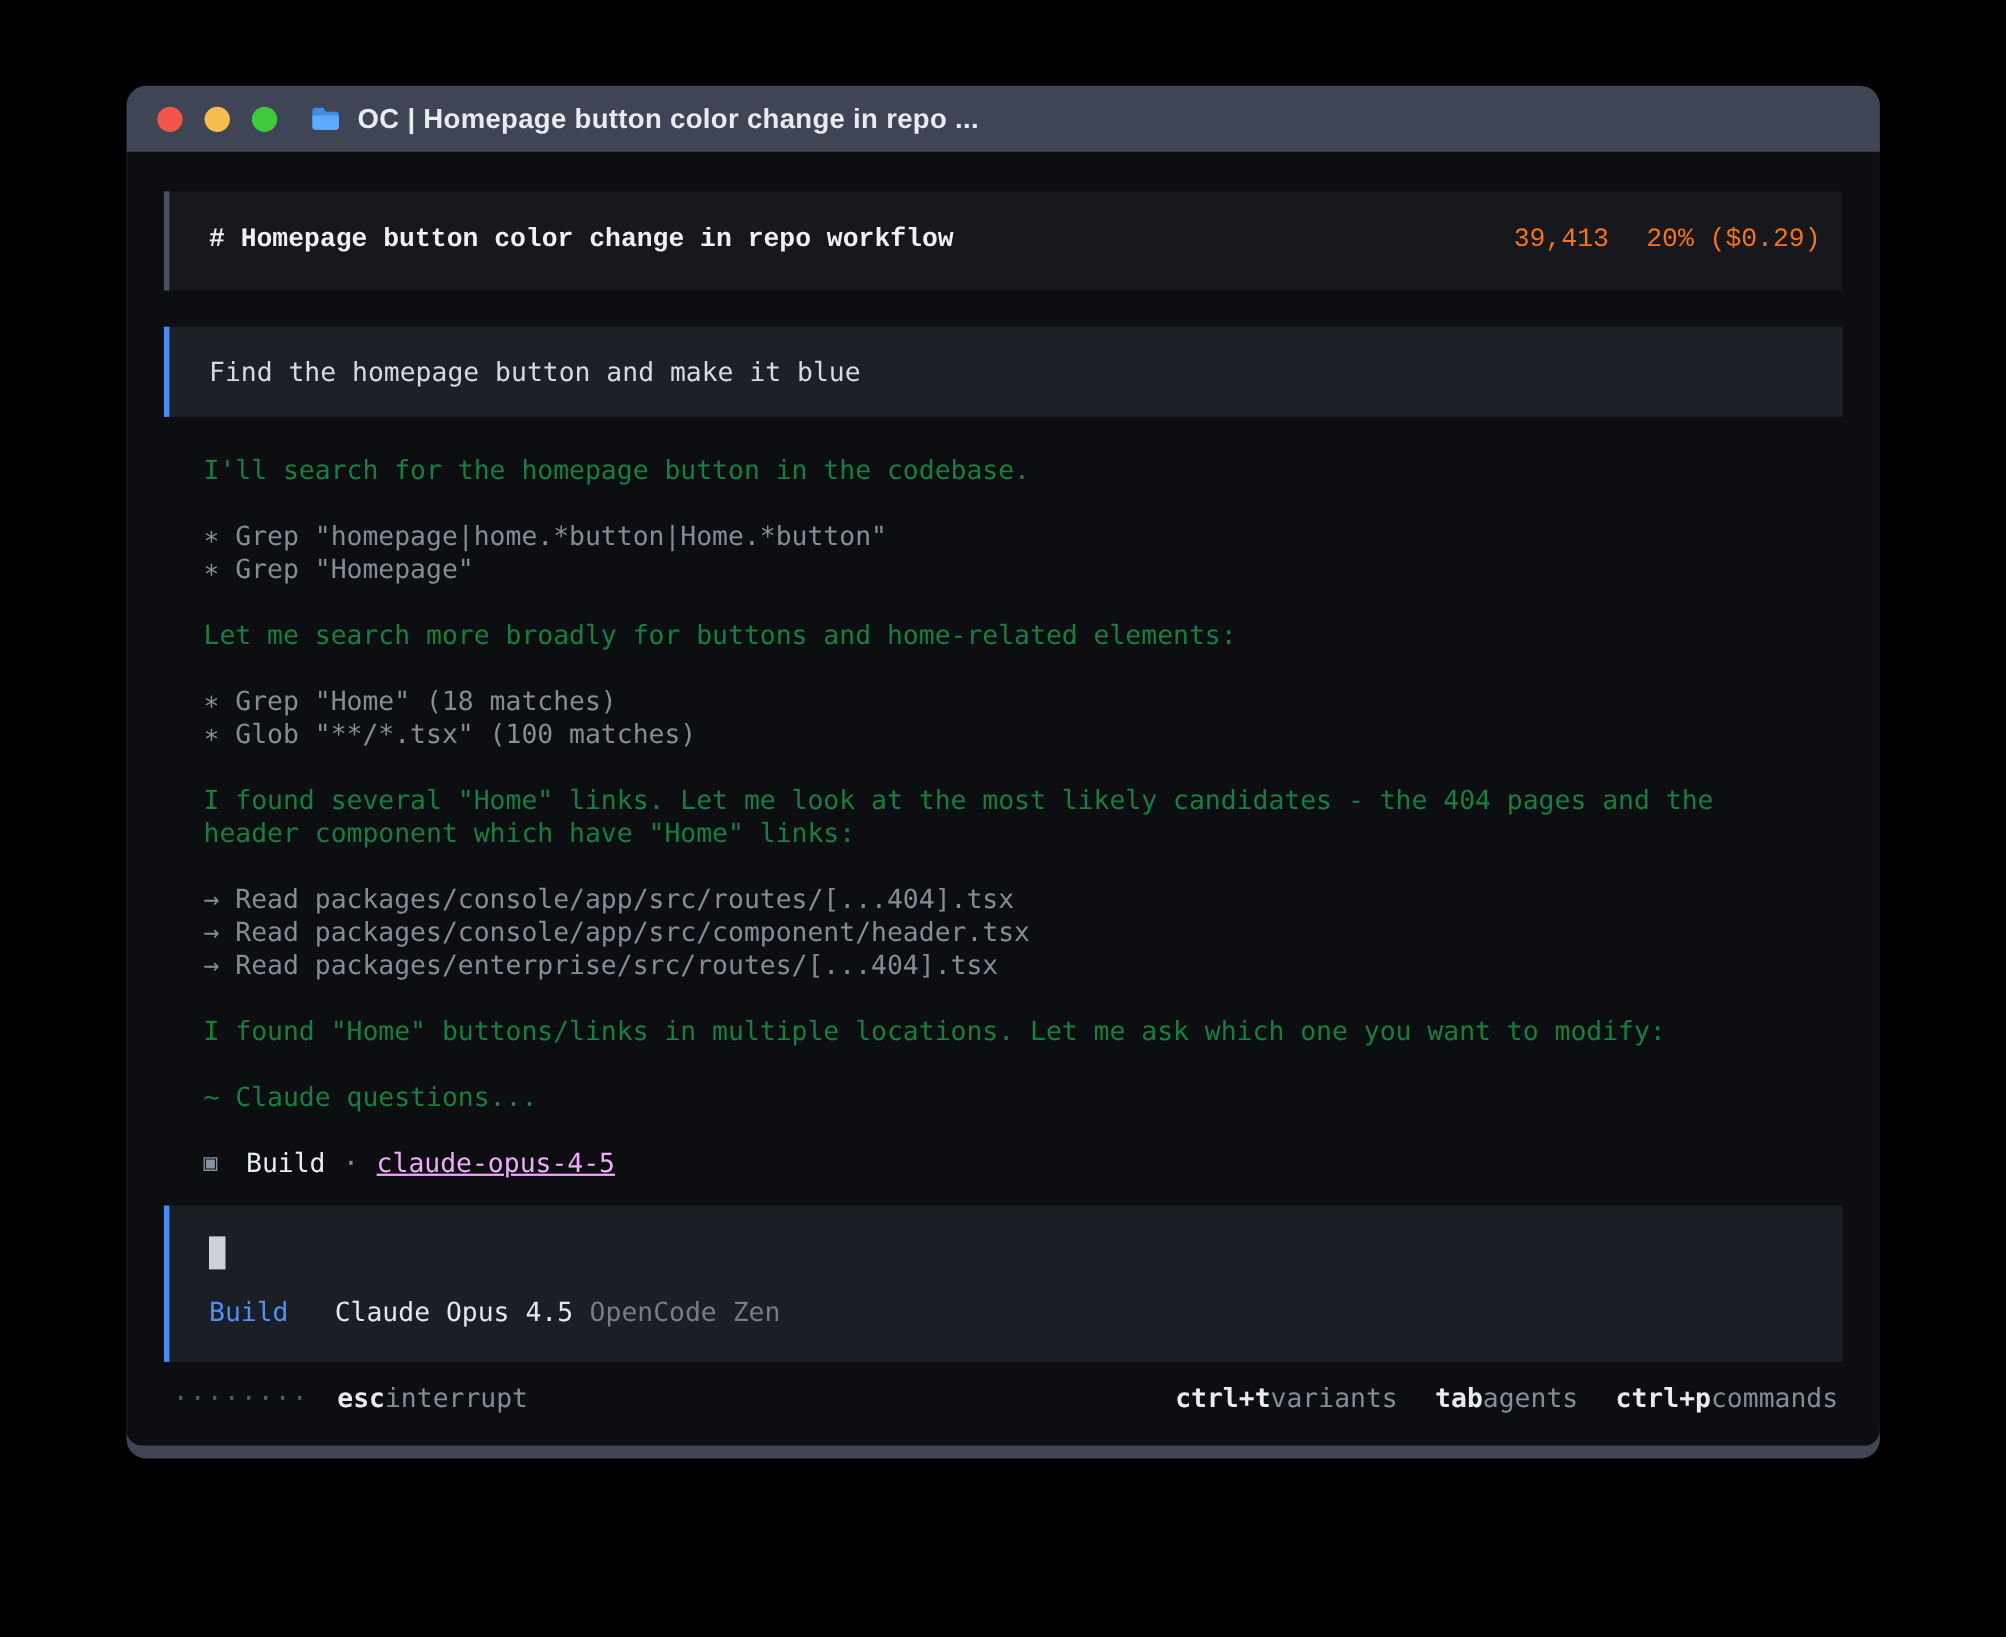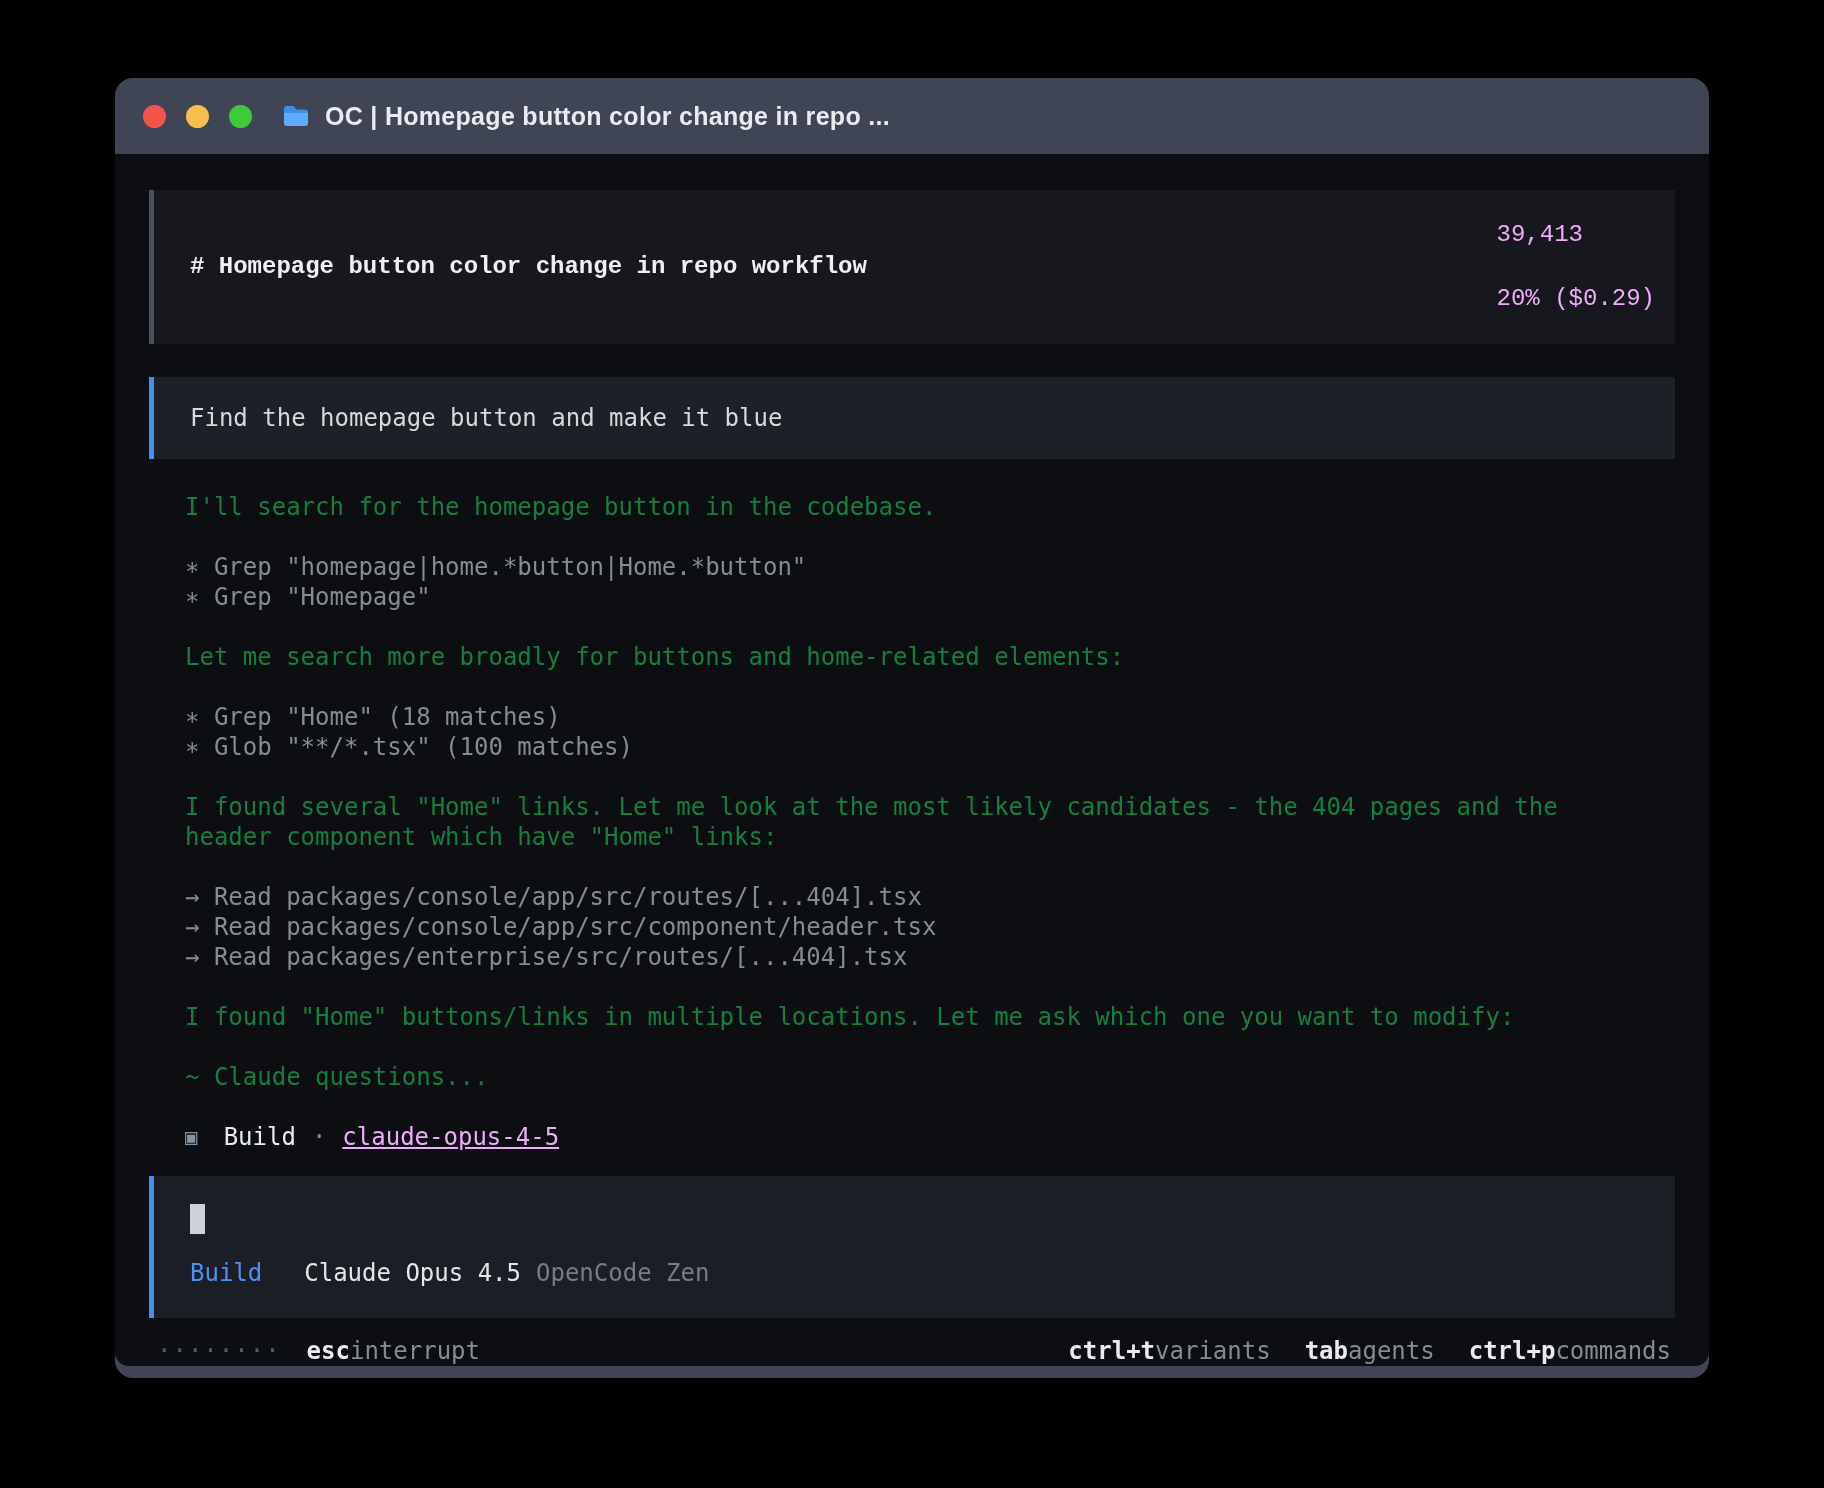--- a/index.html
+++ b/index.html
@@ -5,21 +5,21 @@
   * { margin:0; padding:0; box-sizing:border-box; }
   html, body { width:1824px; height:1488px; background:#000000; overflow:hidden; }
   body { font-family:"DejaVu Sans Mono","Liberation Mono",monospace; }
 
   .window {
     width:1594px; margin:78px auto 0;
     background:#3f4554; border-radius:18px;
     padding-bottom:12px;
   }
   .titlebar {
-    height:76px; display:flex; align-items:center;
+    height:60px; display:flex; align-items:center;
     padding:0 28px; border-radius:18px 18px 0 0;
   }
   .traffic { display:flex; gap:20px; }
   .light { width:23px; height:23px; border-radius:50%; }
   .light-red { background:#f3554b; }
   .light-yellow { background:#f6be4f; }
   .light-green { background:#3fc93c; }
   .title-group { display:flex; align-items:center; gap:15px; margin-left:30px; }
   .window-title {
     font-family:"Liberation Sans",sans-serif; font-weight:bold;
@@ -32,21 +32,21 @@
     padding:36px 34px 0;
     font-size:24px; color:#d6d9dd; line-height:30px;
   }
 
   .header-block {
     background:#16181d; border-left:5px solid #4a505d;
     padding:30px 20px 30px 36px;
     display:flex; justify-content:space-between; align-items:center;font-family:Liberation Mono, monospace;
   }
   .header-title { font-weight:bold; color:#eef0f4; }
-  .header-stats { color:#f0abfc; display:flex; gap:34px;flex-direction:column; }
+  .header-stats { color:#f97316; display:flex; gap:34px; }
 
   .user-block {
     background:#1d2026; border-left:5px solid #4b8bf5;
     padding:26px 36px; margin-top:33px; color:#d6d9dd;
   }
 
   .conversation { padding:33px 30px 0 36px; }
   .line { line-height:30px; white-space:pre-wrap; }
   .line.gap { height:30px; }
   .line.tool { color:#868c96; }

